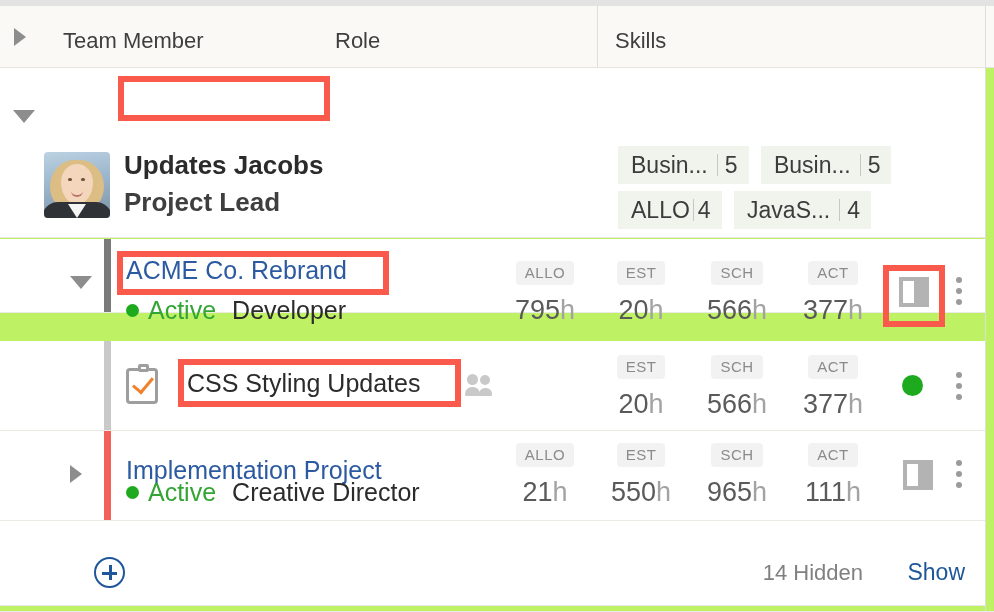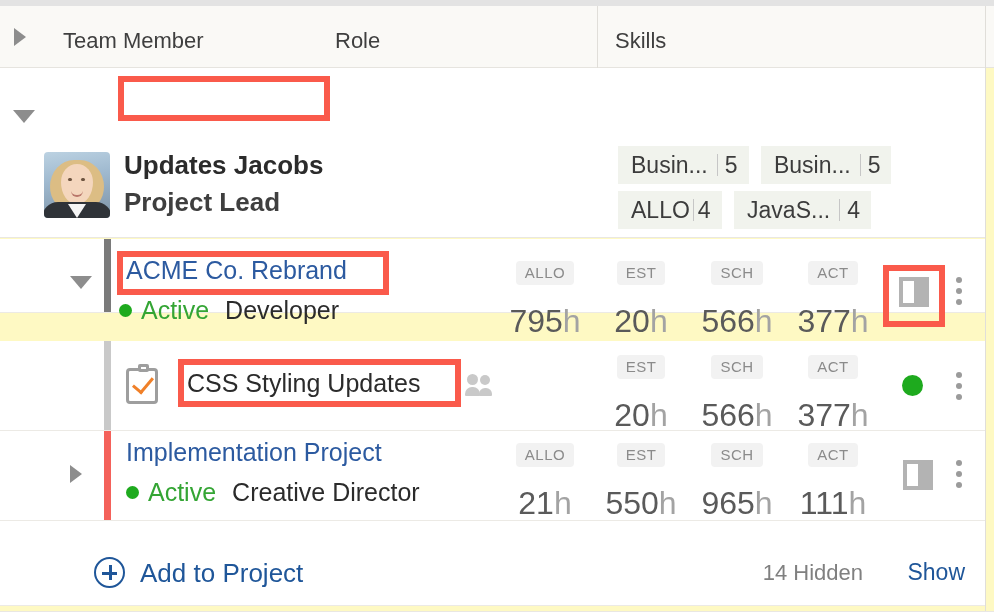--- a/index.html
+++ b/index.html
@@ -9,21 +9,21 @@
   body {
     width: 994px; height: 612px;
     font-family: "Liberation Sans", sans-serif;
     -webkit-font-smoothing: antialiased;
     overflow: hidden;
     position: relative;
   }
   #app {
     width: 994px; height: 612px;
     position: relative;
-    background: #fef9c3;
+    background: #bef264;
     box-sizing: border-box;
   }
 
   
   .top-strip {
     position: absolute; top: 0; left: 0;
     width: 994px; height: 6px;
     background: #e3e3e3;
   }
 
@@ -214,22 +214,22 @@
   .stat .cap {
     display: inline-block;
     background: #f2f2f2;
     border-radius: 4px;
     color: #8b8b8b;
     font-size: 15px;
     letter-spacing: 0.5px;
     padding: 3px 9px 4px 9px;
   }
   .stat .val {
-    margin-top: 18px;
-    font-size: 32px;
+    margin-top: 10px;
+    font-size: 27px;
     color: #6f6f6f;
     white-space: nowrap;
   }
   .stat .val b { font-weight: normal; color: #5a5a5a; }
   .stat .val .u { color: #a3a3a3; }
 
   
   .sq-icon {
     position: absolute;
     width: 30px; height: 30px;
@@ -402,21 +402,21 @@
     <div class="timeoff">Time Off</div>
   </div>
 
   <div class="prow" id="row-acme">
     <div class="row-disclosure" style="top:37px">
       <div class="tri-down"></div>
     </div>
     <div class="colorbar" style="background:#7a7a7a"></div>
 
     <div class="prj-title" style="left:126px; top:17px">ACME Co. Rebrand</div>
-    <div class="status-line" style="left:119px; top:57px">
+    <div class="status-line" style="left:126px; top:57px">
       <span class="dot-active"></span><span class="lbl-active">Active</span><span class="lbl-role">Developer</span>
     </div>
 
     <div class="stats">
       <div class="stat" style="left:507px; top:22px">
         <span class="cap">ALLO</span>
         <div class="val"><b>795</b><span class="u">h</span></div>
       </div>
       <div class="stat" style="left:603px; top:22px">
         <span class="cap">EST</span>
@@ -479,21 +479,21 @@
         <i></i>
     </div>
   </div>
 
   <div class="prow" id="row-impl">
     <div class="row-disclosure" style="top:34px">
       <div class="tri-right"></div>
     </div>
     <div class="colorbar" style="background:#f4615a"></div>
 
-    <div class="prj-title" style="left:126px; top:7px">Implementation Project</div>
+    <div class="prj-title" style="left:126px; top:25px">Implementation Project</div>
     <div class="status-line" style="left:126px; top:47px">
       <span class="dot-active"></span><span class="lbl-active">Active</span><span class="lbl-role">Creative Director</span>
     </div>
 
     <div class="stats">
       <div class="stat" style="left:507px; top:12px">
         <span class="cap">ALLO</span>
         <div class="val"><b>21</b><span class="u">h</span></div>
       </div>
       <div class="stat" style="left:603px; top:12px">
@@ -513,21 +513,20 @@
     <div class="sq-icon" style="left:903px; top:29px"></div>
     <div class="kebab" style="left:956px; top:29px">
       <i></i>
         <i></i>
         <i></i>
     </div>
   </div>
 
   <div class="prow" id="row-add"></div>
   <div class="plus-circle"></div>
-  <div class="add-label">Add to Project</div>
   <div class="hidden-count">14 Hidden</div>
   <div class="show-link">Show</div>
 
   <div class="right-edge"></div>
   <div class="bottom-edge"></div>
 
   <div class="anno" style="left:118px; top:76px; width:212px; height:45px;"></div>
   <div class="anno" style="left:117px; top:251px; width:272px; height:44px;"></div>
   <div class="anno" style="left:883px; top:265px; width:62px; height:62px;"></div>
   <div class="anno" style="left:178px; top:359px; width:283px; height:48px;"></div>

